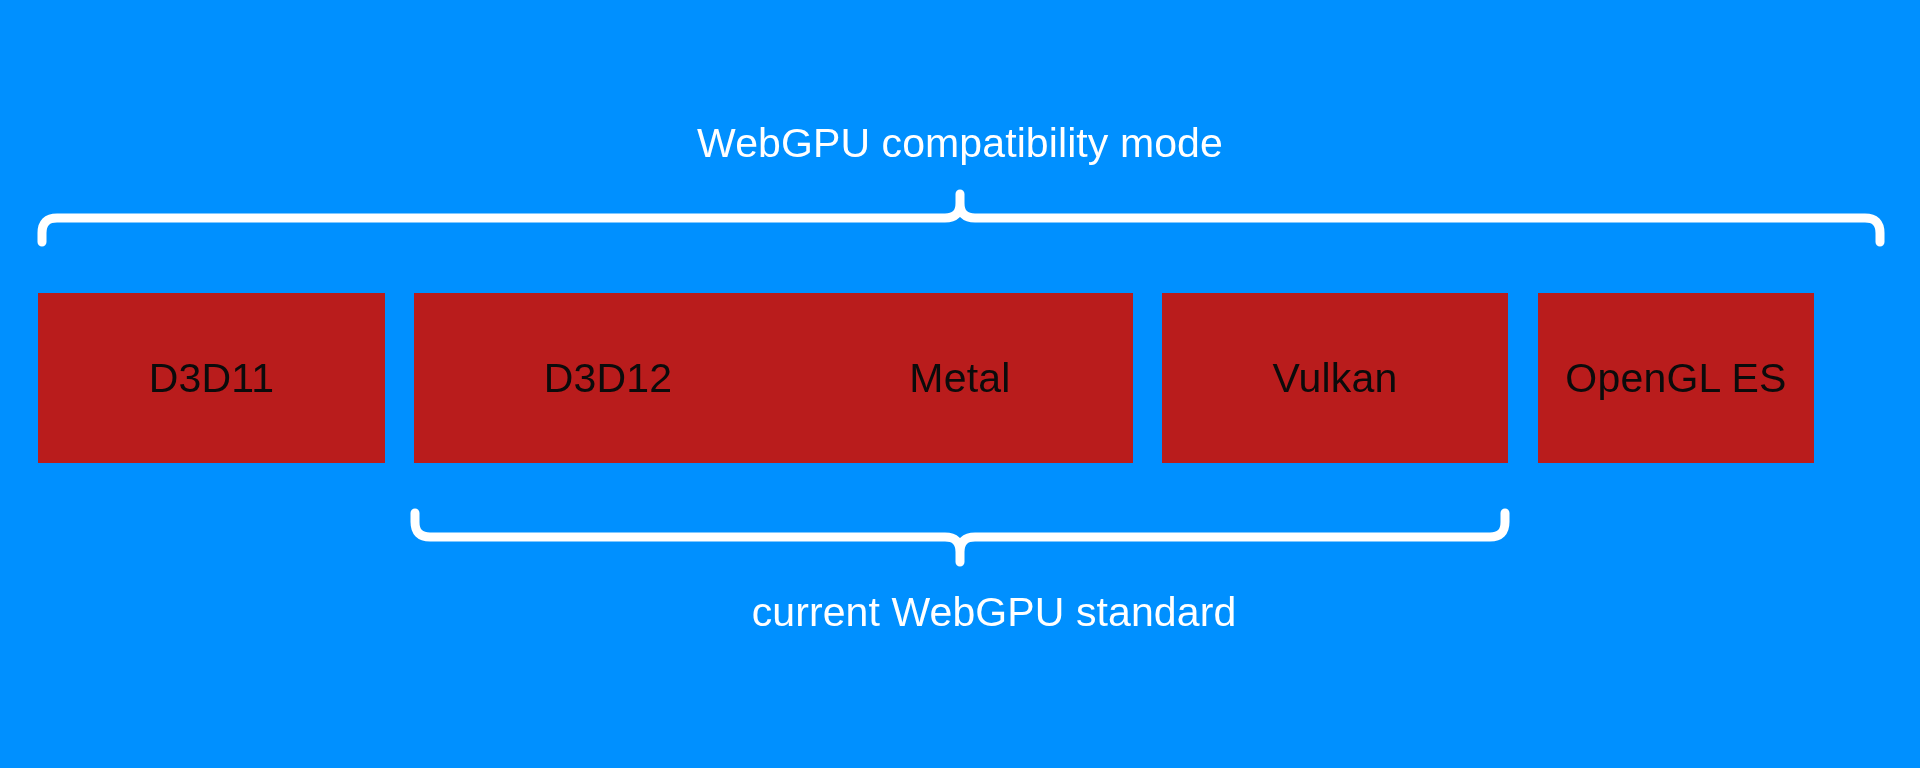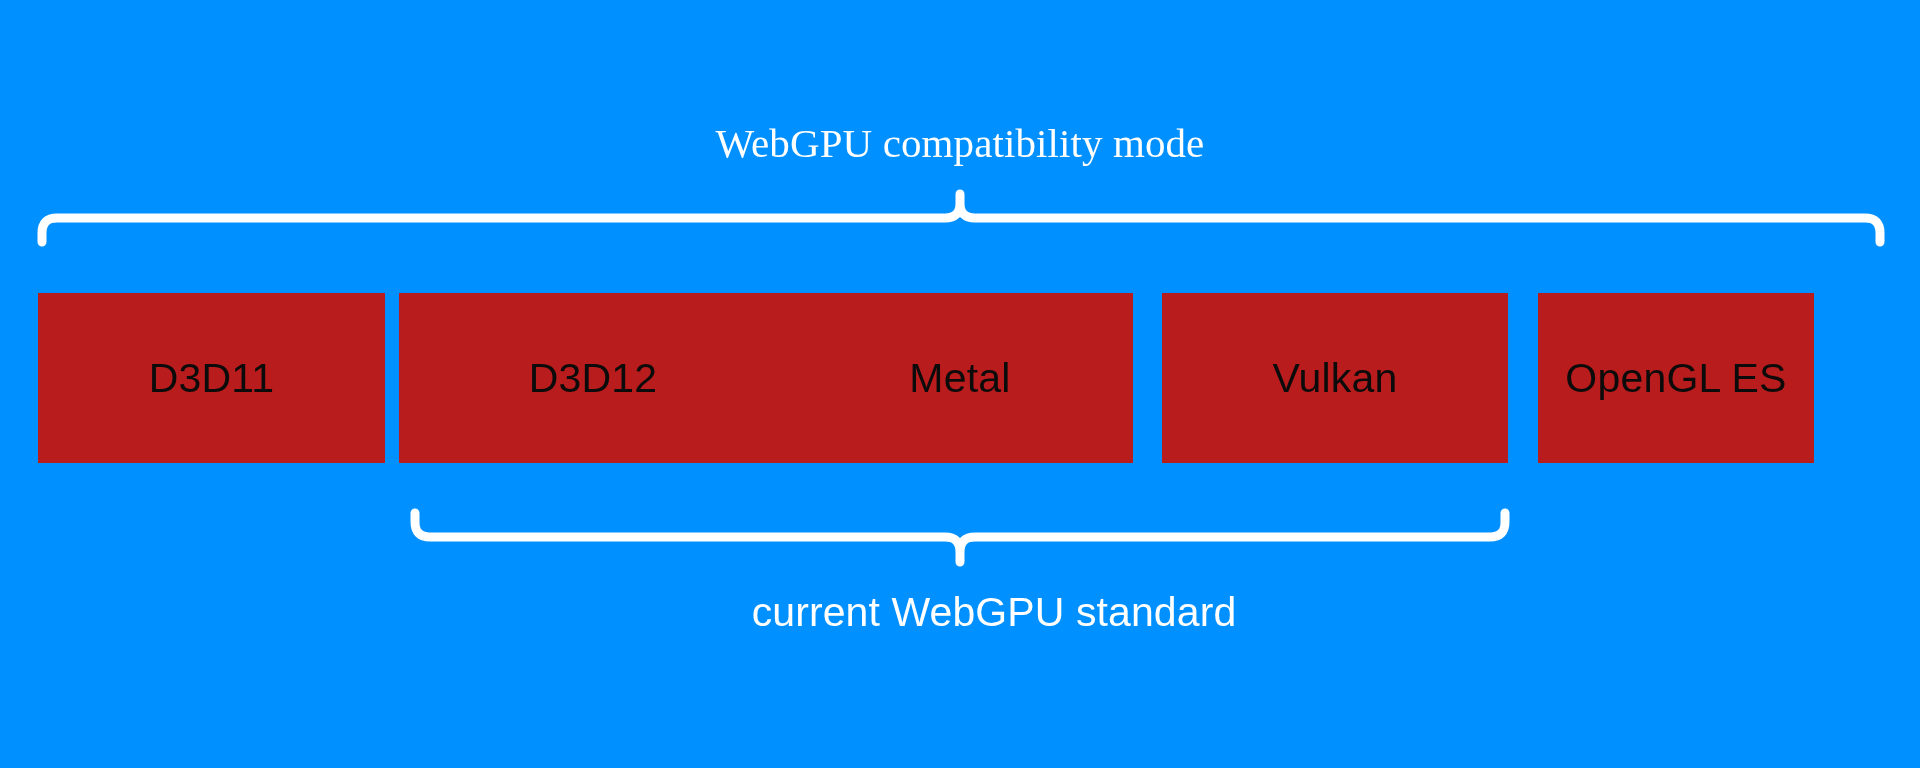--- a/index.html
+++ b/index.html
@@ -32,21 +32,20 @@
     color: #ffffff;
     font-weight: 400;
     letter-spacing: 0.1px;
     white-space: nowrap;
     font-family: "Liberation Sans", sans-serif;
   }
   #top-caption {
     top: 118px;
     font-size: 41px;
     line-height: 50px;
-    font-family: Liberation Serif, serif;
   }
   #bottom-caption {
     top: 587px;
     font-size: 41px;
     line-height: 50px;
     padding-left: 34px;
   }
 
   
   .brace-svg {
@@ -94,21 +93,21 @@
   .api-box-label {
     color: #0b0b0b;
     font-size: 41px;
     font-weight: 400;
     letter-spacing: 0.2px;
     white-space: nowrap;
     font-family: "Liberation Sans", sans-serif;
   }
 
   .api-box.i0 { left: 0px;    width: 347px; }
-  .api-box.i1 { left: 361px;  width: 388px; }
+  .api-box.i1 { left: 376px;  width: 388px; }
   .api-box.i2 { left: 749px;  width: 346px; }
   .api-box.i3 { left: 1124px; width: 346px; }
   .api-box.i4 { left: 1500px; width: 276px; }
 </style>
 </head>
 <body>
 
 <div id="diagram-root">
 
   <div class="caption" id="top-caption">WebGPU compatibility mode</div>

